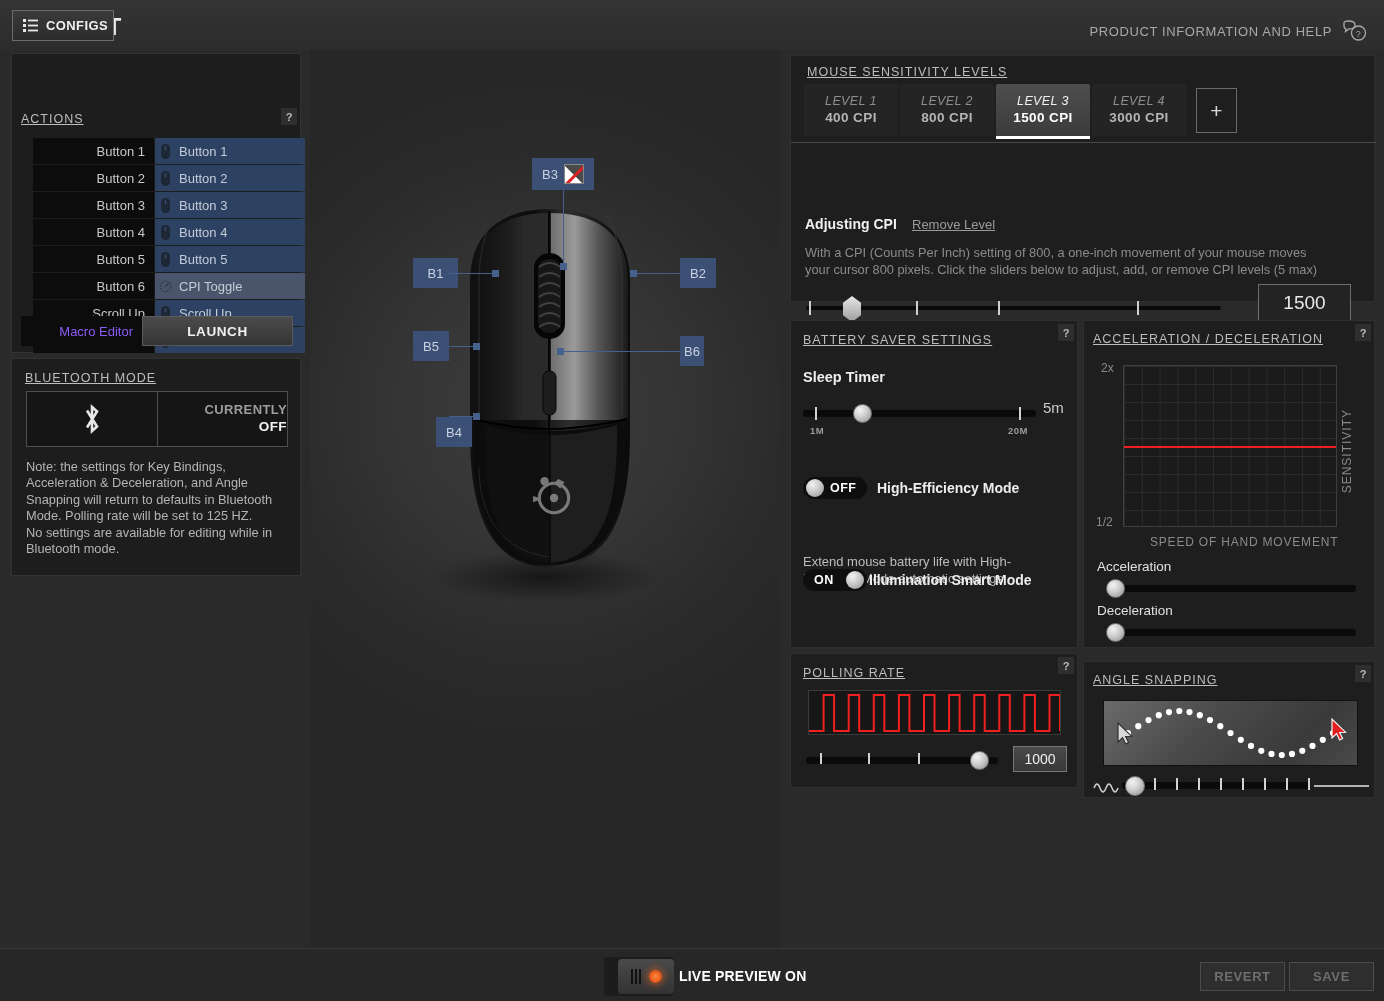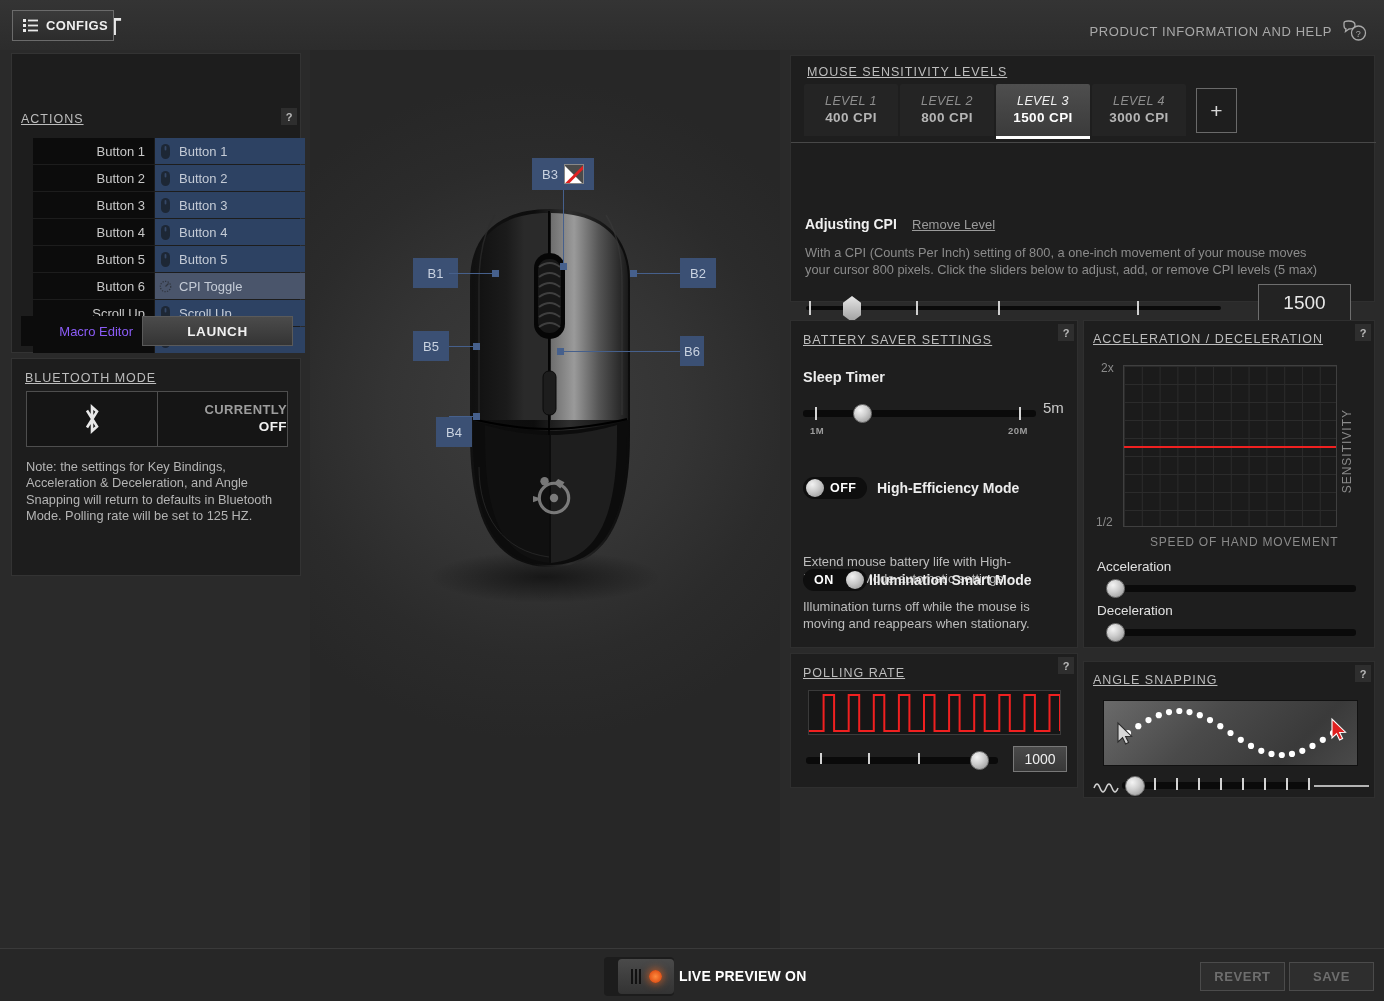--- a/index.html
+++ b/index.html
@@ -421,20 +421,21 @@
       <svg width="26" height="38" viewBox="0 0 26 38">
         <path d="M8 27.5 L18 11.5 L13 7 L13 31 L18 26.5 L8 10.5" fill="none" stroke="#e8e8e8" stroke-width="2.6" stroke-linejoin="miter"></path>
       </svg>
     </div>
     <div id="bt-state-cell">
       <div id="bt-state-top">CURRENTLY</div>
       <div id="bt-state-bot">OFF</div>
     </div>
   </div>
   <div class="bt-note" id="bt-note1">Note: the settings for Key Bindings, Acceleration &amp; Deceleration, and Angle Snapping will return to defaults in Bluetooth Mode. Polling rate will be set to 125 HZ.</div>
+  <div class="bt-note" id="bt-note2">No settings are available for editing while in Bluetooth mode.</div>
 </div>
 
 <div id="stage">
   <div id="mouse-wrap">
     <svg width="250" height="420" viewBox="0 0 250 420">
       <defs>
         <linearGradient id="bodyL" x1="0" y1="0" x2="1" y2="0">
           <stop offset="0%" stop-color="#101010"></stop>
           <stop offset="45%" stop-color="#1b1b1b"></stop>
           <stop offset="68%" stop-color="#2a2a2a"></stop>
@@ -590,21 +591,20 @@
     <div class="tgl-txt" style="left:27px; top:4px;">OFF</div>
   </div>
   <div class="tgl-label" style="left:86px; top:159px;">High-Efficiency Mode</div>
   <div class="tgl-desc" style="left:12px; top:186px;margin-top:47px;">Extend mouse battery life with High-Efficiency Mode automatic settings.</div>
 
   <div class="tgl" style="left:12px; top:248px;">
     <div class="tgl-knob" style="left:43px;"></div>
     <div class="tgl-txt" style="left:11px; top:4px;">ON</div>
   </div>
   <div class="tgl-label" style="left:78px; top:251px;">Illumination Smart Mode</div>
-  <div class="tgl-desc" style="left:12px; top:278px;">Illumination turns off while the mouse is moving and reappears when stationary.</div>
 </div>
 
 <div id="accel-panel">
   <div class="panel-title">ACCELERATION / DECELERATION</div>
   <div class="help-q" style="right:3px; top:3px;">?</div>
   <div id="accel-graph">
     <div id="accel-line"></div>
   </div>
   <div class="ax-lab" id="lab-2x">2x</div>
   <div class="ax-lab" id="lab-half">1/2</div>

